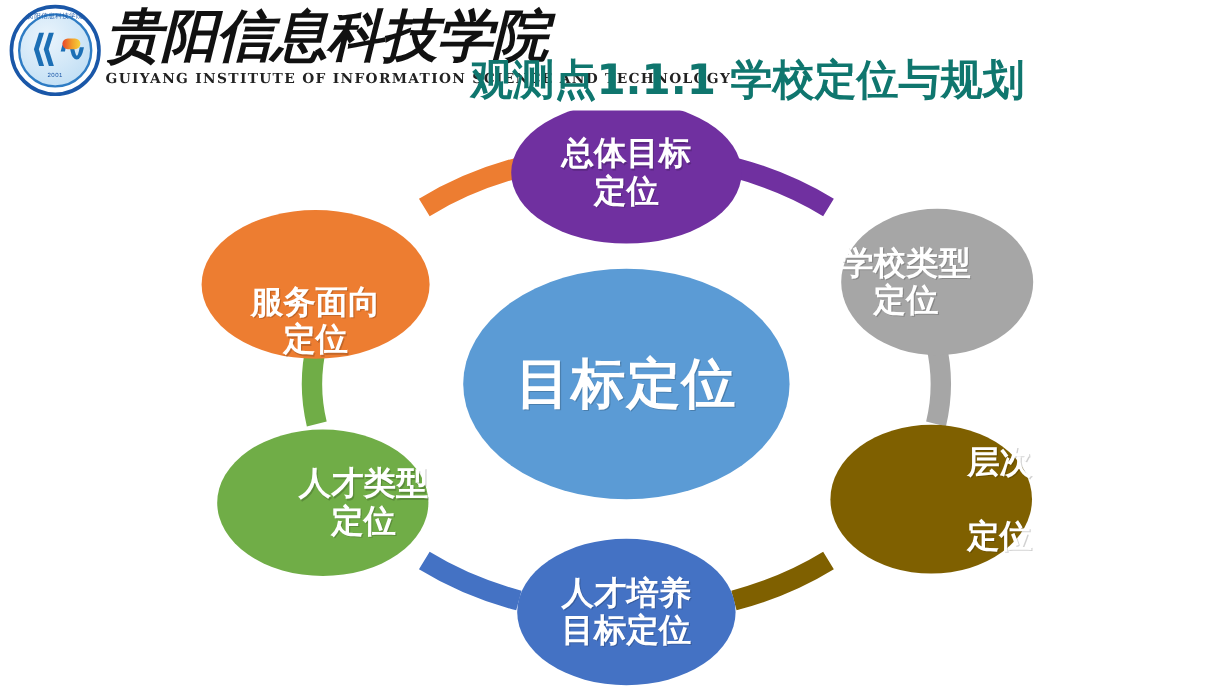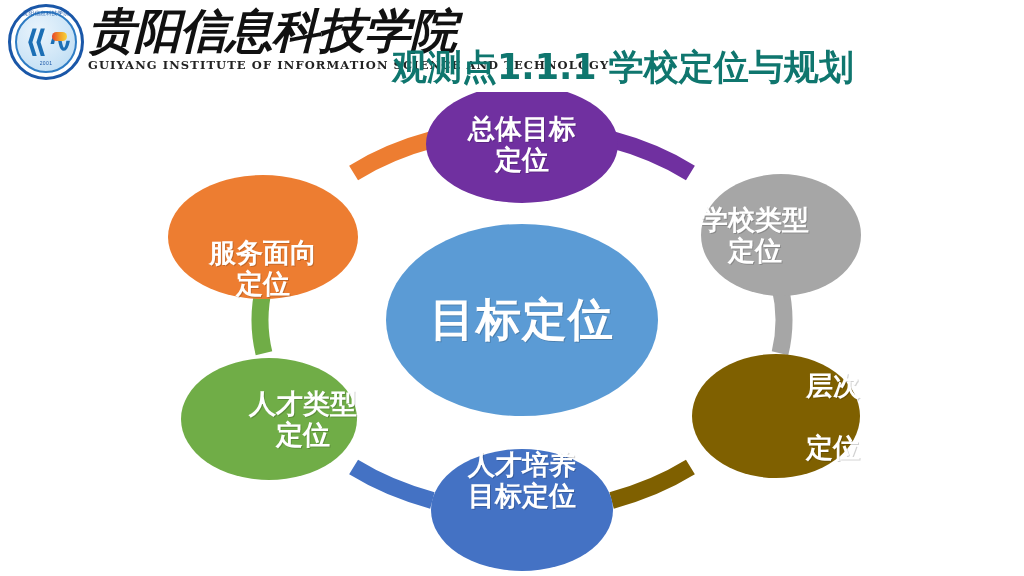--- a/index.html
+++ b/index.html
@@ -122,21 +122,21 @@
         </g>
     </svg>
     <div id="labels">
         <div class="node-label lbl-outer" style="left: 426px; top: -7px; width: 192px; height: 118px; display: flex; align-items: center; justify-content: center;"><span>总体目标
 定位</span></div>
         <div class="node-label lbl-outer" style="left: 701px; top: 82px; width: 160px; height: 122px; display: flex; align-items: center; justify-content: flex-start;"><span>学校类型
 定位</span></div>
         <div class="node-label lbl-outer" style="left: 692px; top: 262px; width: 168px; height: 124px; display: flex; align-items: center; justify-content: flex-end;"><span>层次
 
 定位</span></div>
-        <div class="node-label lbl-outer" style="left: 431px; top: 357px; width: 182px; height: 122px; display: flex; align-items: flex-start; justify-content: center;"><span>人才培养
+        <div class="node-label lbl-outer" style="left: 431px; top: 357px; width: 182px; height: 122px; display: flex; align-items: center; justify-content: center;"><span>人才培养
 目标定位</span></div>
         <div class="node-label lbl-outer" style="left: 181px; top: 266px; width: 176px; height: 122px; display: flex; align-items: center; justify-content: flex-end;"><span>人才类型
 定位</span></div>
         <div class="node-label lbl-outer" style="left: 168px; top: 83px; width: 190px; height: 124px; display: flex; align-items: flex-end; justify-content: center;"><span>服务面向
 定位</span></div>
         <div class="node-label lbl-center" style="left: 386px; top: 132px; width: 272px; height: 192px; display: flex; align-items: center; justify-content: center;"><span>目标定位</span></div>
       </div>
   </div>
 
 </div>

